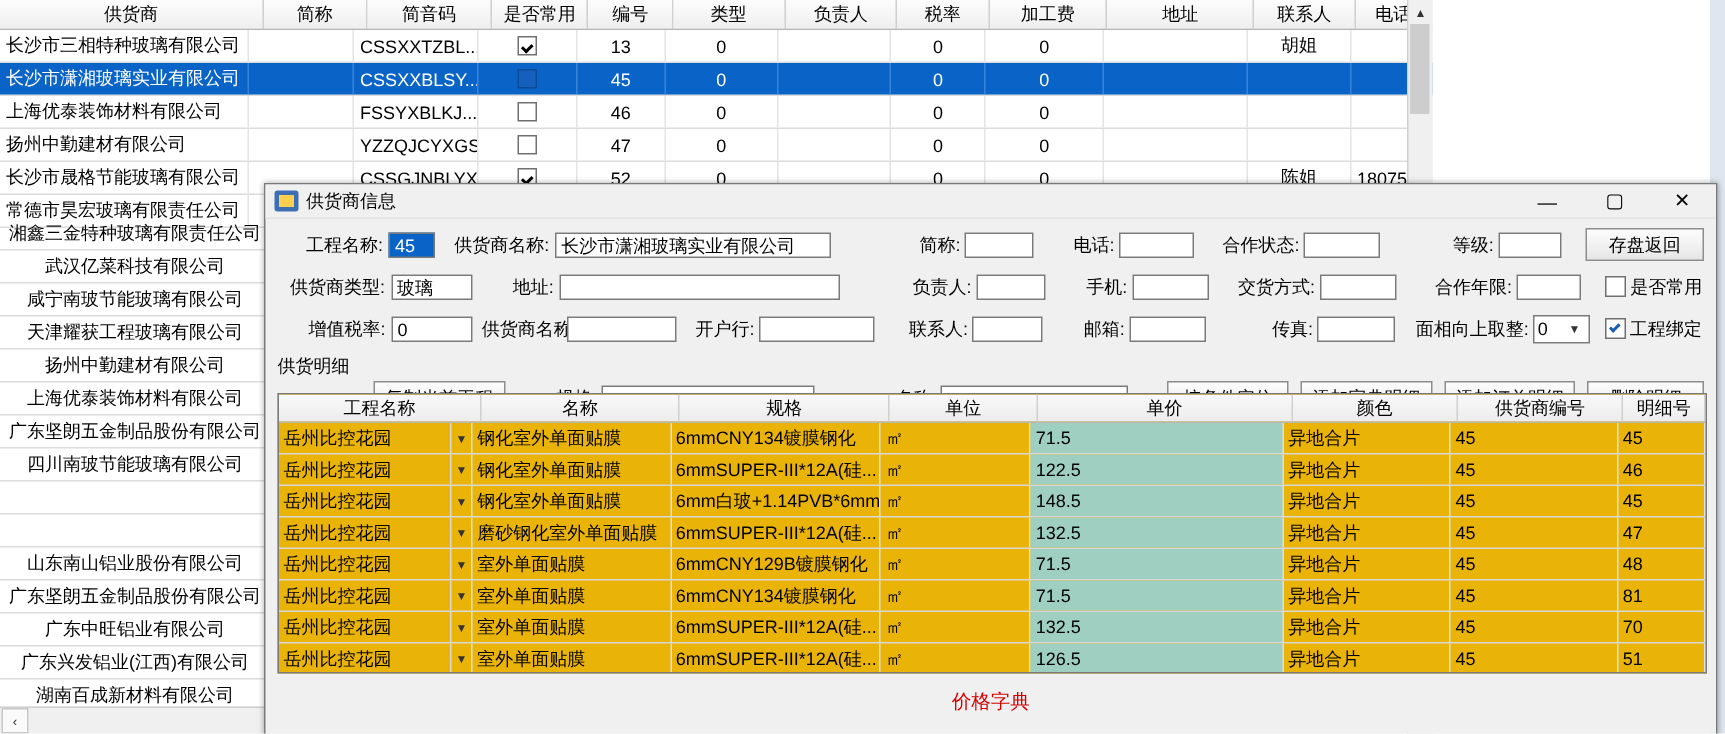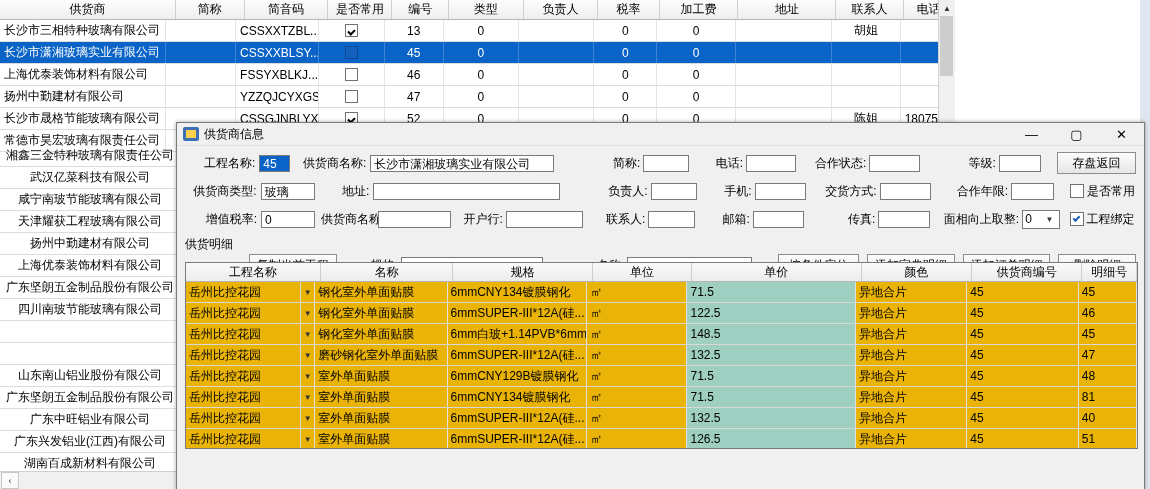--- a/index.html
+++ b/index.html
@@ -425,33 +425,34 @@
             <span class="txt">岳州比控花园</span>
             <span class="dd">▼</span>
           </div>
         </div>
       <div class="c" style="width:132px">室外单面贴膜</div>
       <div class="c" style="width:140px">6mmSUPER-III*12A(硅...</div>
       <div class="c" style="width:98px">㎡</div>
       <div class="c price" style="width:170px">132.5</div>
       <div class="c" style="width:110px">异地合片</div>
       <div class="c" style="width:110px">45</div>
-      <div class="c" style="width:54px">40</div>
+      <div class="c" style="width:54px">70</div>
     </div>
     <div class="dr">
       <div class="c combo" style="width:135px">
           <div class="combocell">
             <span class="txt">岳州比控花园</span>
             <span class="dd">▼</span>
           </div>
         </div>
       <div class="c" style="width:132px">室外单面贴膜</div>
       <div class="c" style="width:140px">6mmSUPER-III*12A(硅...</div>
       <div class="c" style="width:98px">㎡</div>
       <div class="c price" style="width:170px">126.5</div>
       <div class="c" style="width:110px">异地合片</div>
       <div class="c" style="width:110px">45</div>
       <div class="c" style="width:54px">51</div>
     </div>
 
   </div>
 
+  <div id="pricedict">价格字典</div>
 </div>
 
 </body></html>

